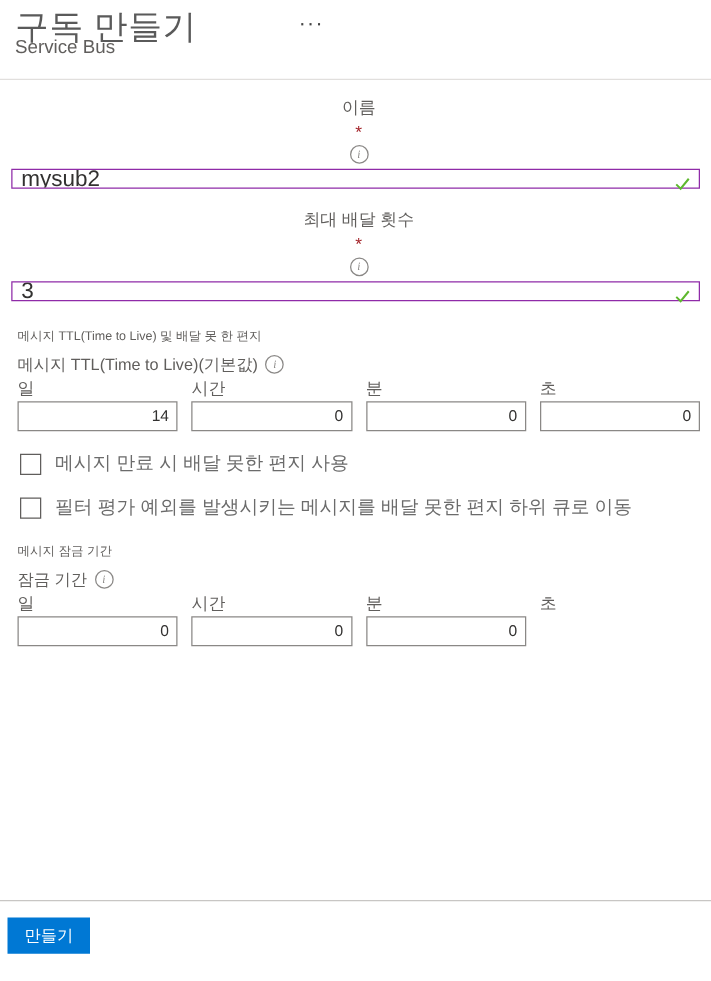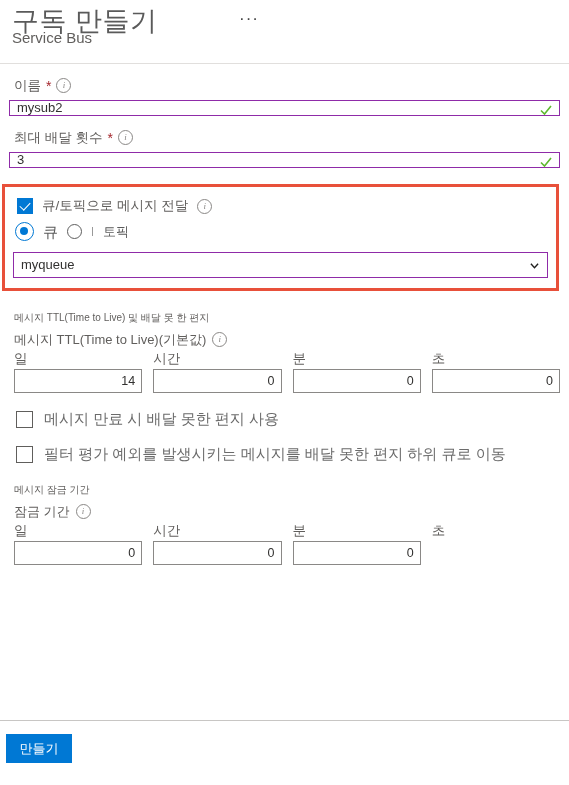--- a/index.html
+++ b/index.html
@@ -65,20 +65,21 @@
   }
 
   .field-label {
     font-size: 13.5px;
     color: #605e5c;
     margin: 13px 0 4px 5px;
     display: flex;
     align-items: center;
     gap: 5px;
     line-height: 17px;
+    flex-direction: column;
   }
   .req-star {
     color: #a4262c;
     font-size: 14px;
     line-height: 12px;
   }
 
   .info-icon {
     display: inline-block;
     width: 13px;
@@ -101,21 +102,21 @@
     line-height: 14px;
   }
 
   .text-input {
     width: 100%;
     box-sizing: border-box;
     height: 16px;
     border: 1px solid #8a3ffc;
     border-color: #8f2ba8;
     background: #fff;
-    font-size: 13px;
+    font-size: 18px;
     color: #323130;
     padding: 0 26px 0 7px;
     outline: none;
     font-family: inherit;
   }
   .input-wrap {
     position: relative;
   }
   .check-ok {
     position: absolute;
@@ -360,42 +361,20 @@
     <span class="req-star">*</span>
     <span class="info-icon"></span>
   </div>
   <div class="input-wrap">
     <input class="text-input" type="text" value="3" style="">
     <svg class="check-ok" viewBox="0 0 14 14">
       <polyline points="2,7.5 5.5,11 12,3" fill="none" stroke="#5eb82e" stroke-width="1.6"></polyline>
     </svg>
   </div>
 
-  <div class="highlight-box">
-    <div class="cb-row">
-      <span class="checkbox checked"></span>
-      <span class="cb-label">큐/토픽으로 메시지 전달</span>
-      <span class="info-icon"></span>
-    </div>
-
-    <div class="radio-row">
-      <span class="radio selected"></span>
-      <span class="radio-label">큐</span>
-      <span class="radio unselected"></span>
-      <span class="tick-sep"></span>
-      <span class="radio-label small">토픽</span>
-    </div>
-
-    <div class="select-wrap">
-      <div class="select-box">myqueue</div>
-      <svg class="chevron" viewBox="0 0 10 10">
-        <polyline points="1,3 5,7.5 9,3" fill="none" stroke="#201f1e" stroke-width="1.5"></polyline>
-      </svg>
-    </div>
-  </div>
 
   <div class="section-title">메시지 TTL(Time to Live) 및 배달 못 한 편지</div>
   <div class="sub-label">
     <span>메시지 TTL(Time to Live)(기본값)</span>
     <span class="info-icon"></span>
   </div>
   <div class="duration-row">
     <div class="duration-cell">
       <div class="duration-cell-label">일</div>
       <input class="duration-input" type="text" value="14" style="">

